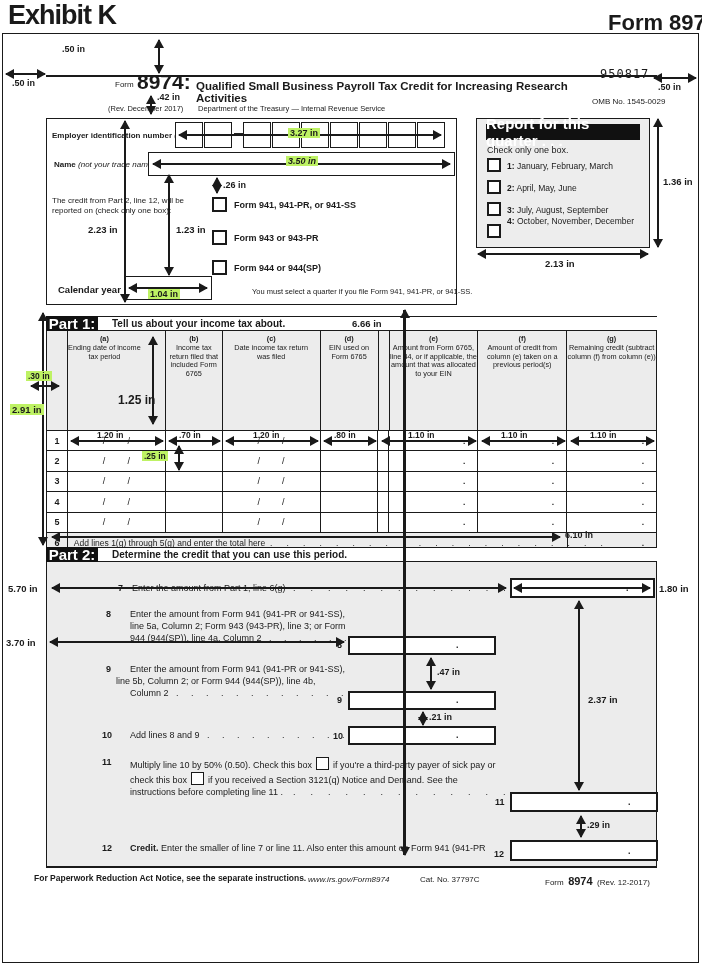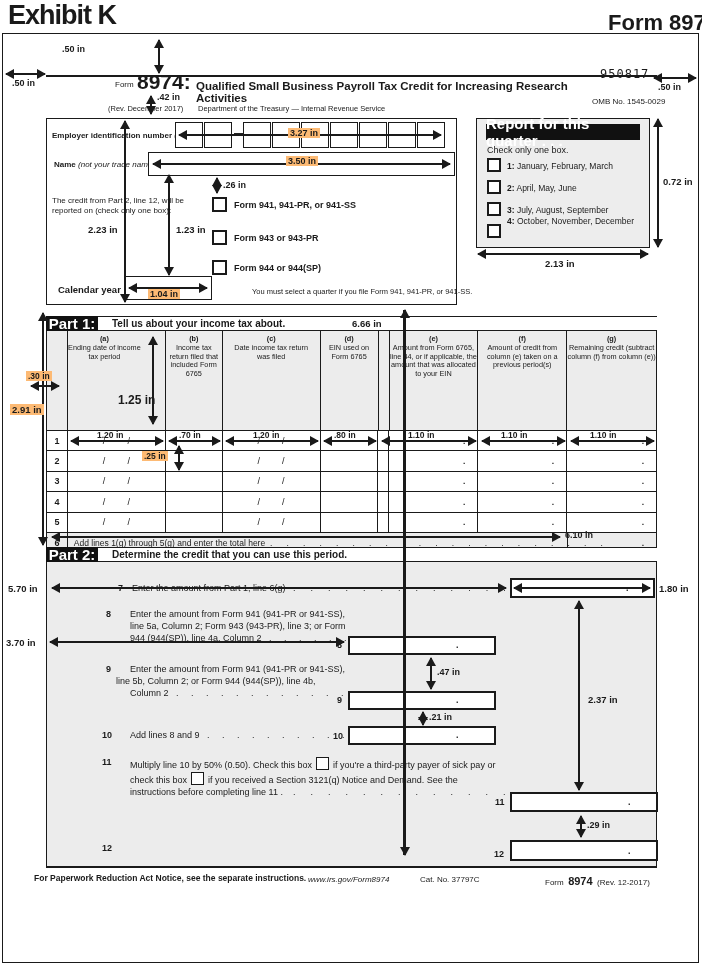--- a/index.html
+++ b/index.html
@@ -3,21 +3,21 @@
 <meta charset="utf-8">
 <style>
   html,body{margin:0;padding:0;background:#888;}
   .page{position:relative;width:702px;height:965px;background:#fff;font-family:"Liberation Sans",sans-serif;color:#1a1a1a;overflow:hidden;padding-left:34px;}
   .abs{position:absolute;}
   .b{font-weight:bold;}
   .i{font-style:italic;}
   .pre{white-space:pre;}
   .fs7{font-size:7.5px;} .fs8{font-size:8px;} .fs85{font-size:8.5px;} .fs9{font-size:9px;} .fs95{font-size:9.5px;} .fs10{font-size:10px;} .fs11{font-size:11.5px;}
   .lbl{font-weight:bold;font-size:9px;white-space:nowrap;z-index:7;}
-  .wbg{background:#fdba74;padding:0 2px;}
+  .wbg{background:#bef264;padding:0 2px;}
   .rule{position:absolute;background:#1a1a1a;}
   
   .ah{position:absolute;height:0;border-top:2px solid #1a1a1a;z-index:6;}
   .ah::before{content:"";position:absolute;left:-1px;top:-6px;border-top:5px solid transparent;border-bottom:5px solid transparent;border-right:9px solid #1a1a1a;}
   .ah::after{content:"";position:absolute;right:-1px;top:-6px;border-top:5px solid transparent;border-bottom:5px solid transparent;border-left:9px solid #1a1a1a;}
   
   .av{position:absolute;width:0;border-left:2px solid #1a1a1a;z-index:6;}
   .av::before{content:"";position:absolute;top:-1px;left:-6px;border-left:5px solid transparent;border-right:5px solid transparent;border-bottom:9px solid #1a1a1a;}
   .av::after{content:"";position:absolute;bottom:-1px;left:-6px;border-left:5px solid transparent;border-right:5px solid transparent;border-top:9px solid #1a1a1a;}
   .thick{border-left-width:3px;}
@@ -80,21 +80,21 @@
   <div class="einb" style="left:330px;top:122px;"></div>
   <div class="einb" style="left:359px;top:122px;"></div>
   <div class="einb" style="left:388px;top:122px;"></div>
   <div class="einb" style="left:417px;top:122px;"></div>
   <div class="ah" style="left:179px;top:134px;width:262px;"></div>
   <div class="abs lbl wbg" style="left:288px;top:128px;">3.27 in</div>
 
   <div class="abs fs8" style="left:54px;top:160px;"><span class="b">Name</span> <span class="i">(not your trade name)</span></div>
   <div class="abs" style="left:148px;top:152px;width:307px;height:24px;border:1.5px solid #1a1a1a;box-sizing:border-box;background:#fff;"></div>
   <div class="ah" style="left:153px;top:163px;width:297px;"></div>
-  <div class="abs lbl wbg" style="left:286px;top:156px;">3.50 in</div>
+  <div class="abs lbl wbg" style="left:286px;top:156px;font-style:italic;">3.50 in</div>
 
   <div class="av" style="left:216px;top:178px;height:15px;"></div>
   <div class="abs lbl" style="left:223px;top:180px;">.26 in</div>
 
   <div class="abs fs8" style="left:52px;top:196px;">The credit from Part 2, line 12, will be</div>
   <div class="abs fs8" style="left:52px;top:206px;">reported on (check only one box):</div>
 
   <div class="cbx" style="left:212px;top:197px;"></div>
   <div class="abs b fs9" style="left:234px;top:200px;">Form 941, 941-PR, or 941-SS</div>
   <div class="cbx" style="left:212px;top:230px;"></div>
@@ -118,21 +118,21 @@
   <div class="abs fs9" style="left:487px;top:145px;">Check only one box.</div>
   <div class="cbx" style="left:487px;top:158px;width:14px;height:14px;"></div>
   <div class="abs fs85" style="left:507px;top:161px;"><span class="b">1:</span> <span>January, February, March</span></div>
   <div class="cbx" style="left:487px;top:180px;width:14px;height:14px;"></div>
   <div class="abs fs85" style="left:507px;top:183px;"><span class="b">2:</span> <span>April, May, June</span></div>
   <div class="cbx" style="left:487px;top:202px;width:14px;height:14px;"></div>
   <div class="abs fs85" style="left:507px;top:205px;"><span class="b">3:</span> <span>July, August, September</span></div>
   <div class="cbx" style="left:487px;top:224px;width:14px;height:14px;"></div>
   <div class="abs fs85" style="left:507px;top:216px;"><span class="b">4:</span> <span>October, November, December</span></div>
   <div class="av" style="left:657px;top:119px;height:128px;"></div>
-  <div class="abs lbl" style="left:663px;top:176px;font-size:9.5px;">0.72 in</div>
+  <div class="abs lbl" style="left:663px;top:176px;font-size:9.5px;">1.36 in</div>
   <div class="ah" style="left:478px;top:253px;width:170px;"></div>
   <div class="abs lbl" style="left:545px;top:258px;font-size:9.5px;">2.13 in</div>
 
   <div class="abs" style="left:46px;top:316px;width:611px;height:15px;border-top:1.5px solid #1a1a1a;border-bottom:1.5px solid #1a1a1a;box-sizing:border-box;background:#fff;"></div>
   <div class="badge" style="left:46px;top:316px;width:52px;height:15px;">Part 1:</div>
   <div class="abs b fs10" style="left:112px;top:318px;">Tell us about your income tax about.</div>
   <div class="abs lbl" style="left:352px;top:318px;font-size:9.5px;">6.66 in</div>
 
   <div class="tbl">
     <div class="trow thead">
@@ -352,20 +352,21 @@
   <div class="abs b fs9" style="left:495px;top:797px;">11</div>
   <div class="box" style="left:510px;top:792px;width:148px;height:20px;"></div>
   <div class="abs b fs9" style="left:628px;top:797px;z-index:3;">.</div>
 
   <div class="av" style="left:578px;top:601px;height:189px;"></div>
   <div class="abs lbl wbg" style="left:586px;top:694px;font-size:9.5px;background:#ececec;">2.37 in</div>
   <div class="av" style="left:580px;top:816px;height:21px;"></div>
   <div class="abs lbl" style="left:587px;top:820px;">.29 in</div>
 
   <div class="abs b fs9" style="left:102px;top:843px;">12</div>
+  <div class="abs fs9" style="left:130px;top:843px;"><span class="b">Credit.</span> <span>Enter the smaller of line 7 or line 11. Also enter this amount on Form 941 (941-PR</span></div>
   <div class="abs b fs9" style="left:494px;top:849px;">12</div>
   <div class="box" style="left:510px;top:840px;width:148px;height:21px;"></div>
   <div class="abs b fs9" style="left:628px;top:846px;z-index:3;">.</div>
 
   <div class="av thick" style="left:403px;top:310px;height:545px;"></div>
 
   <div class="abs b fs85" style="left:34px;top:873px;">For Paperwork Reduction Act Notice, see the separate instructions.</div>
   <div class="abs i fs8" style="left:308px;top:875px;">www.irs.gov/Form8974</div>
   <div class="abs fs8" style="left:420px;top:875px;">Cat. No. 37797C</div>
   <div class="abs" style="left:545px;top:871px;"><span class="fs8">Form</span> <span class="b" style="font-size:11px;">8974</span> <span class="fs8">(Rev. 12-2017)</span></div>

